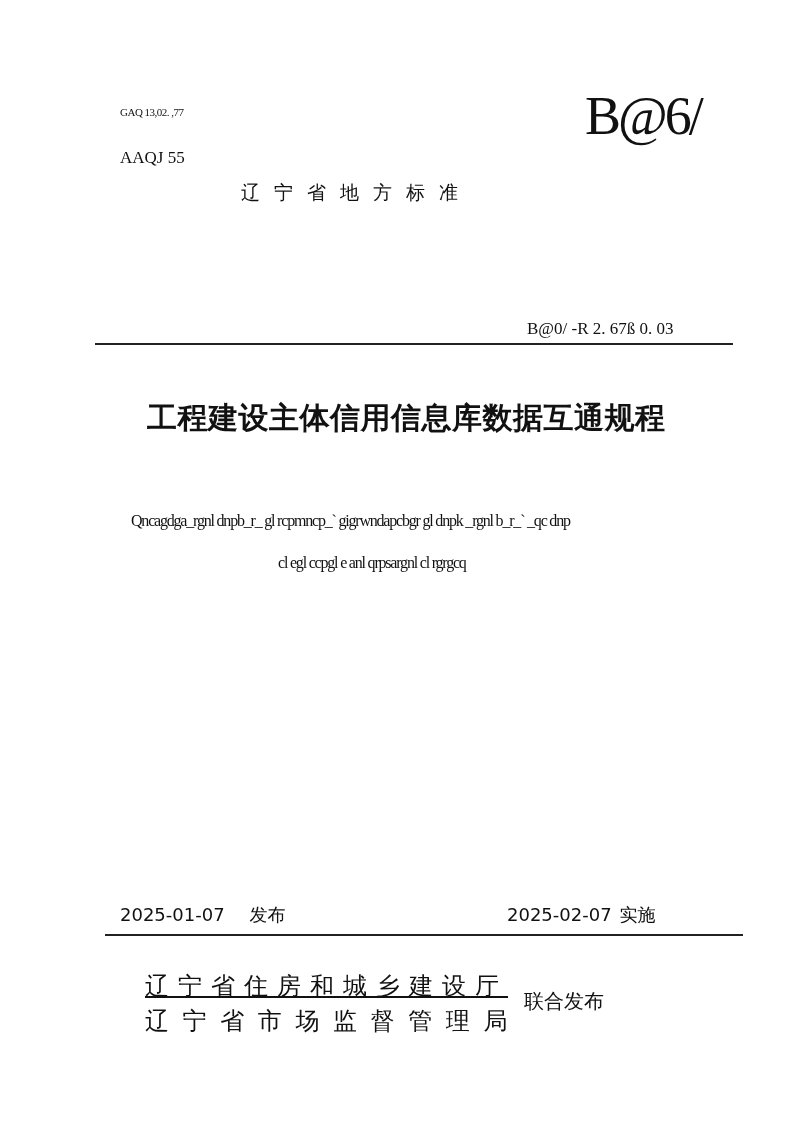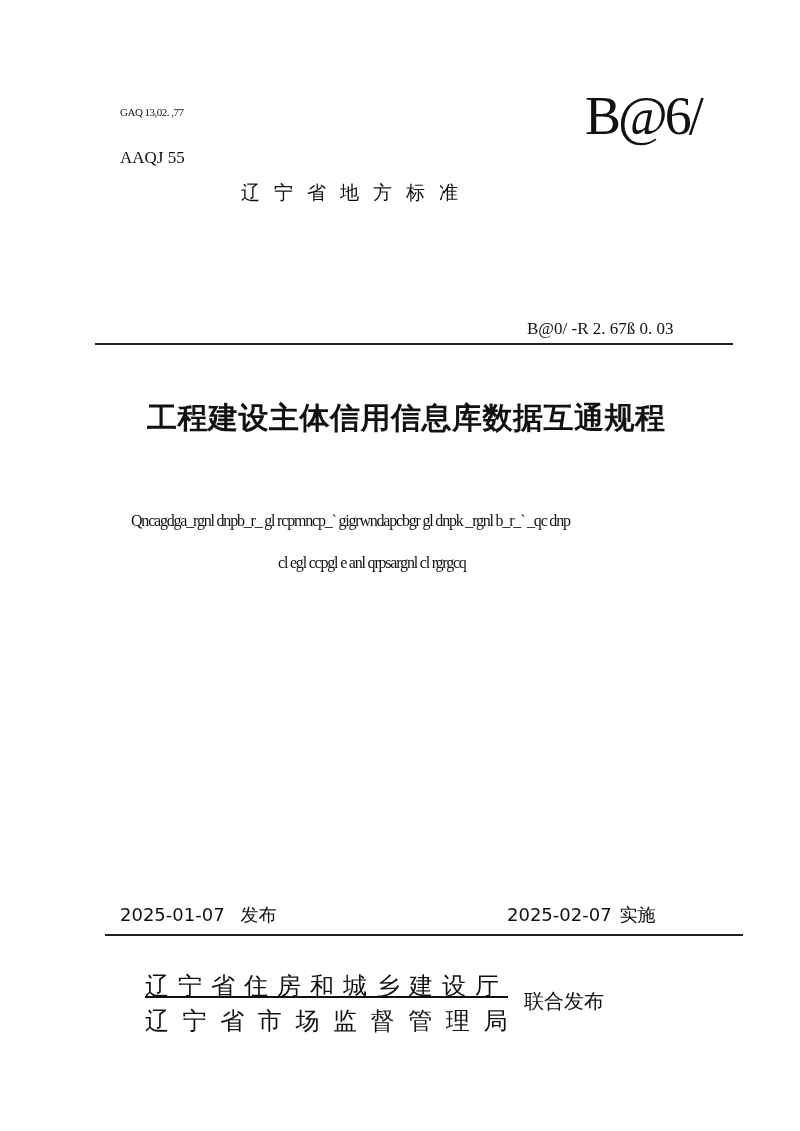--- a/index.html
+++ b/index.html
@@ -62,21 +62,21 @@
     }
 
     #issue-date {
       left: 120px; top: 903px;
       font-size: 18px;
     }
     #implement-date {
       left: 507px; top: 903px;
       font-size: 18px;
     }
-    .date-label { margin-left: 16px; }
+    .date-label { margin-left: 25px; }
     #implement-date .date-label { margin-left: 8px; }
 
     #issuer-1 {
       left: 145px; top: 970px;
       font-size: 24px; letter-spacing: 9px; text-decoration: underline;
     }
     #issuer-2 {
       left: 145px; top: 1005px;
       font-size: 24px; letter-spacing: 13.6px;
     }

